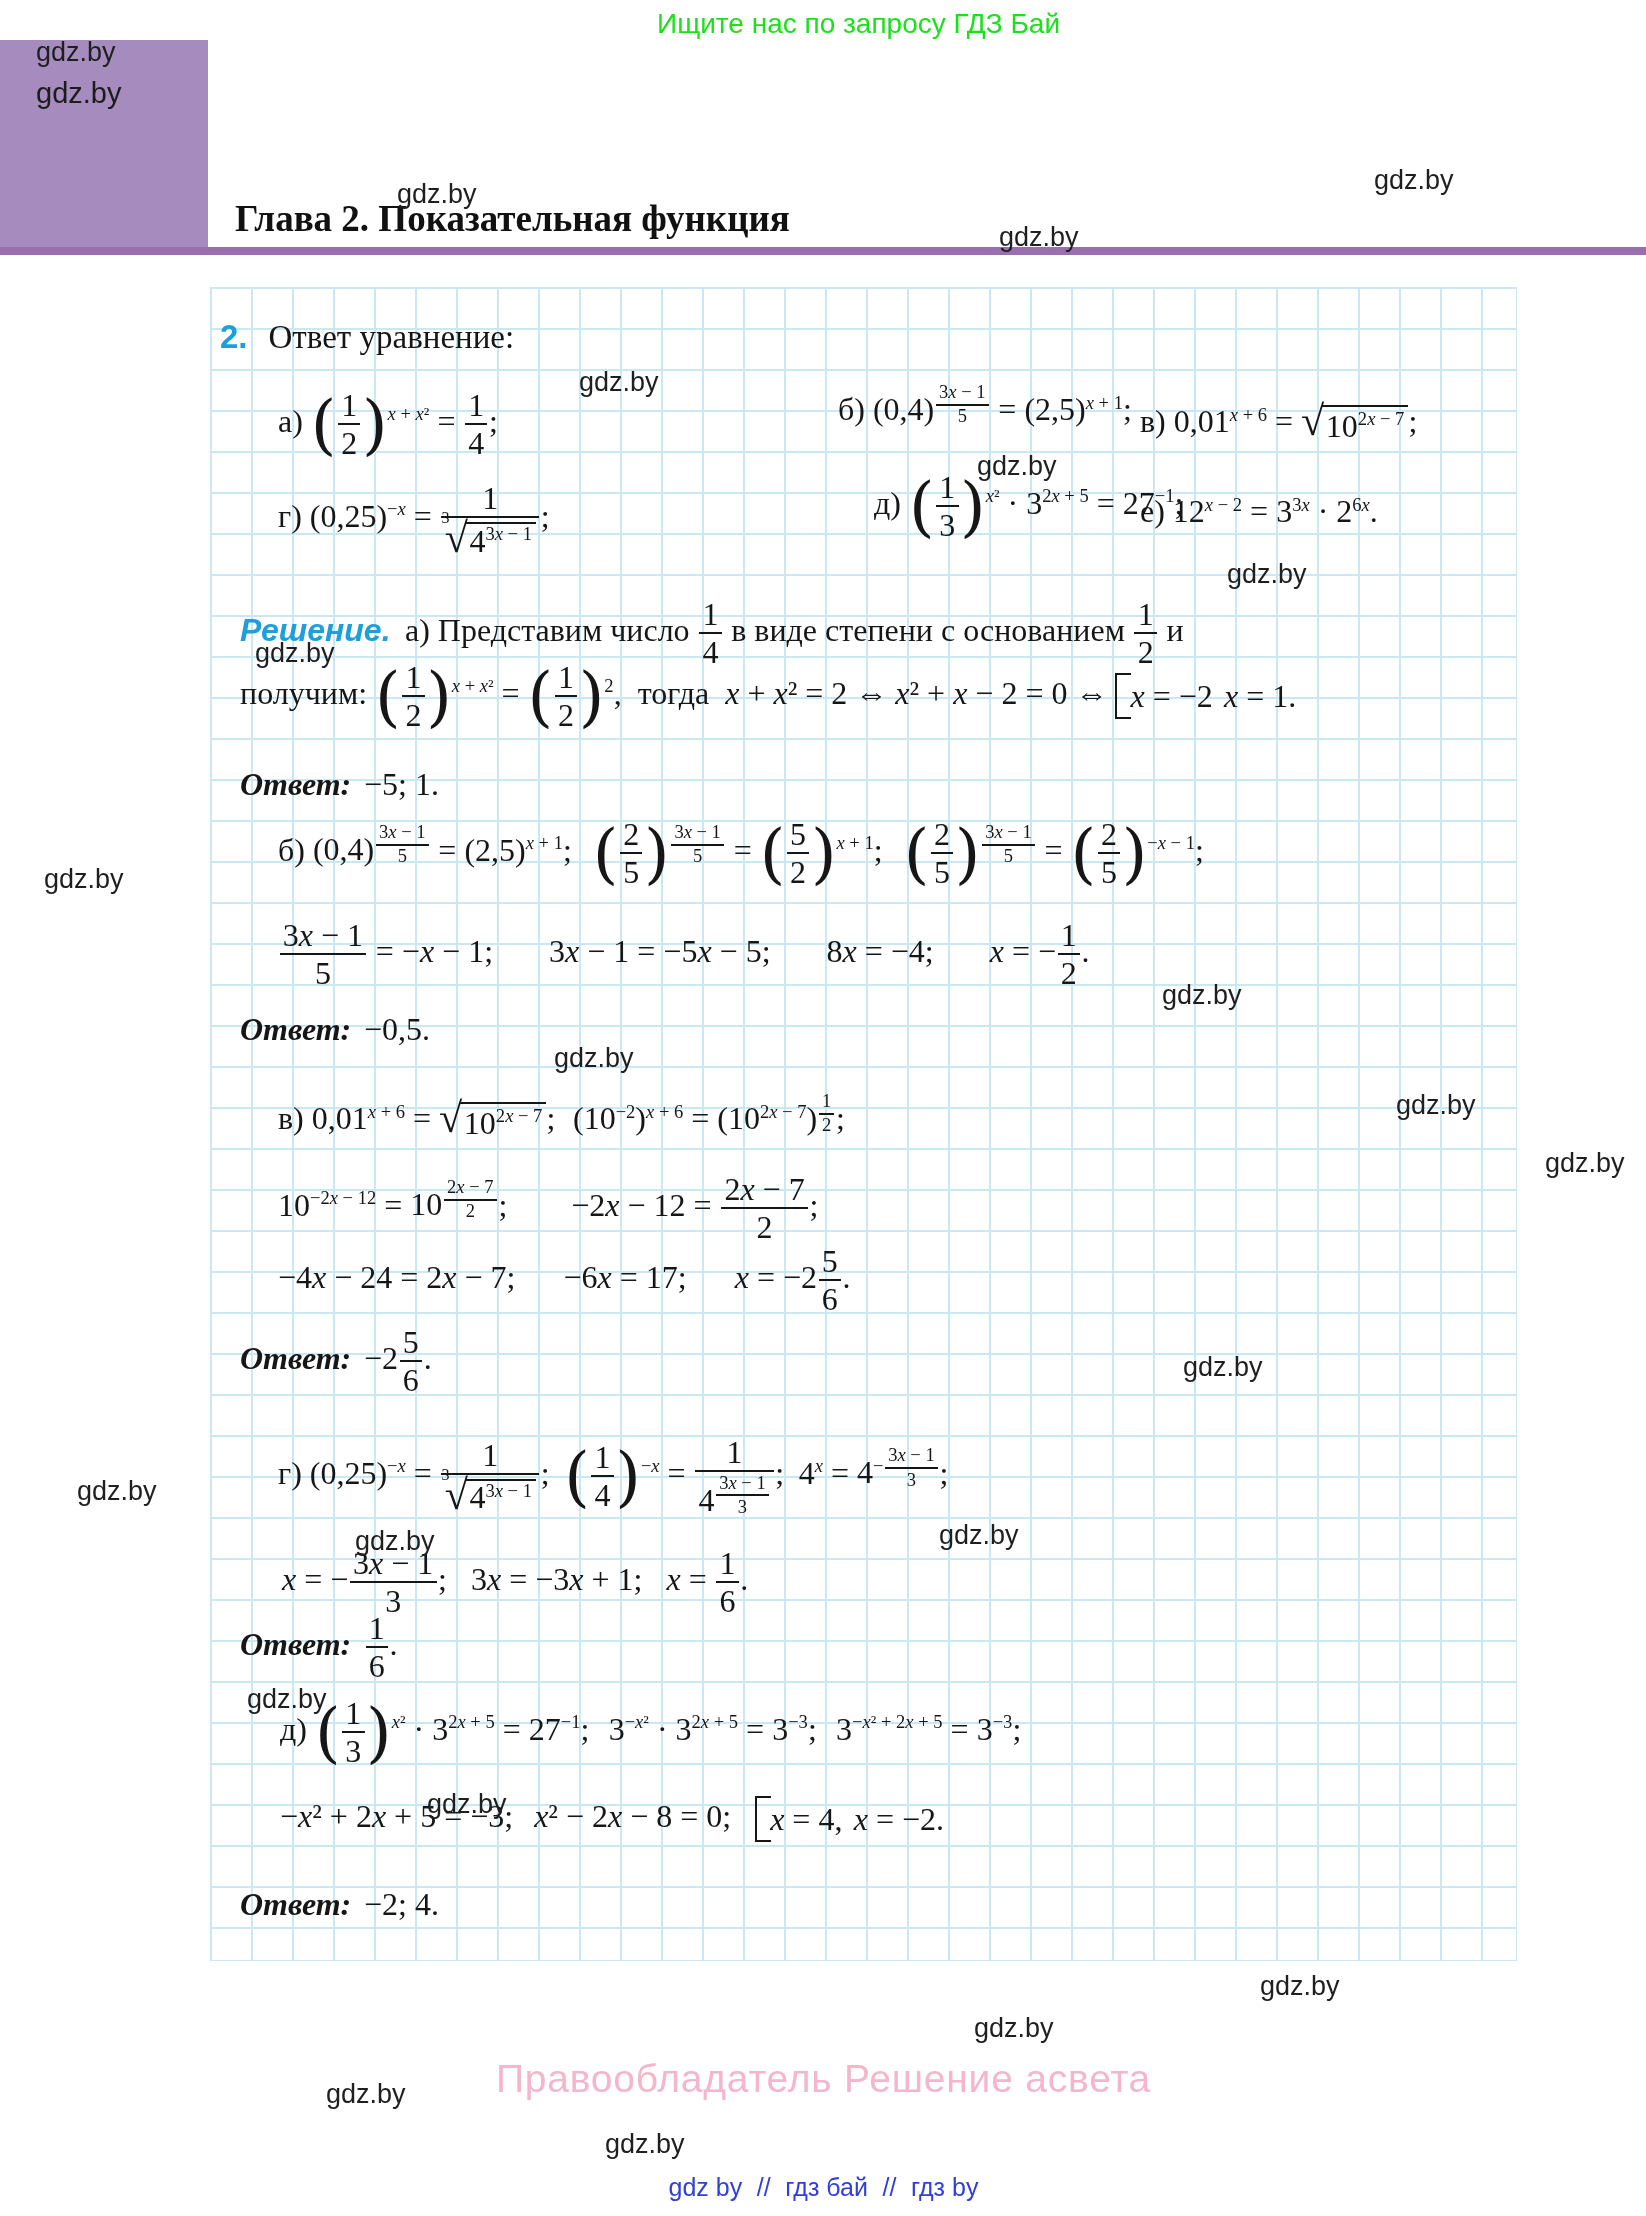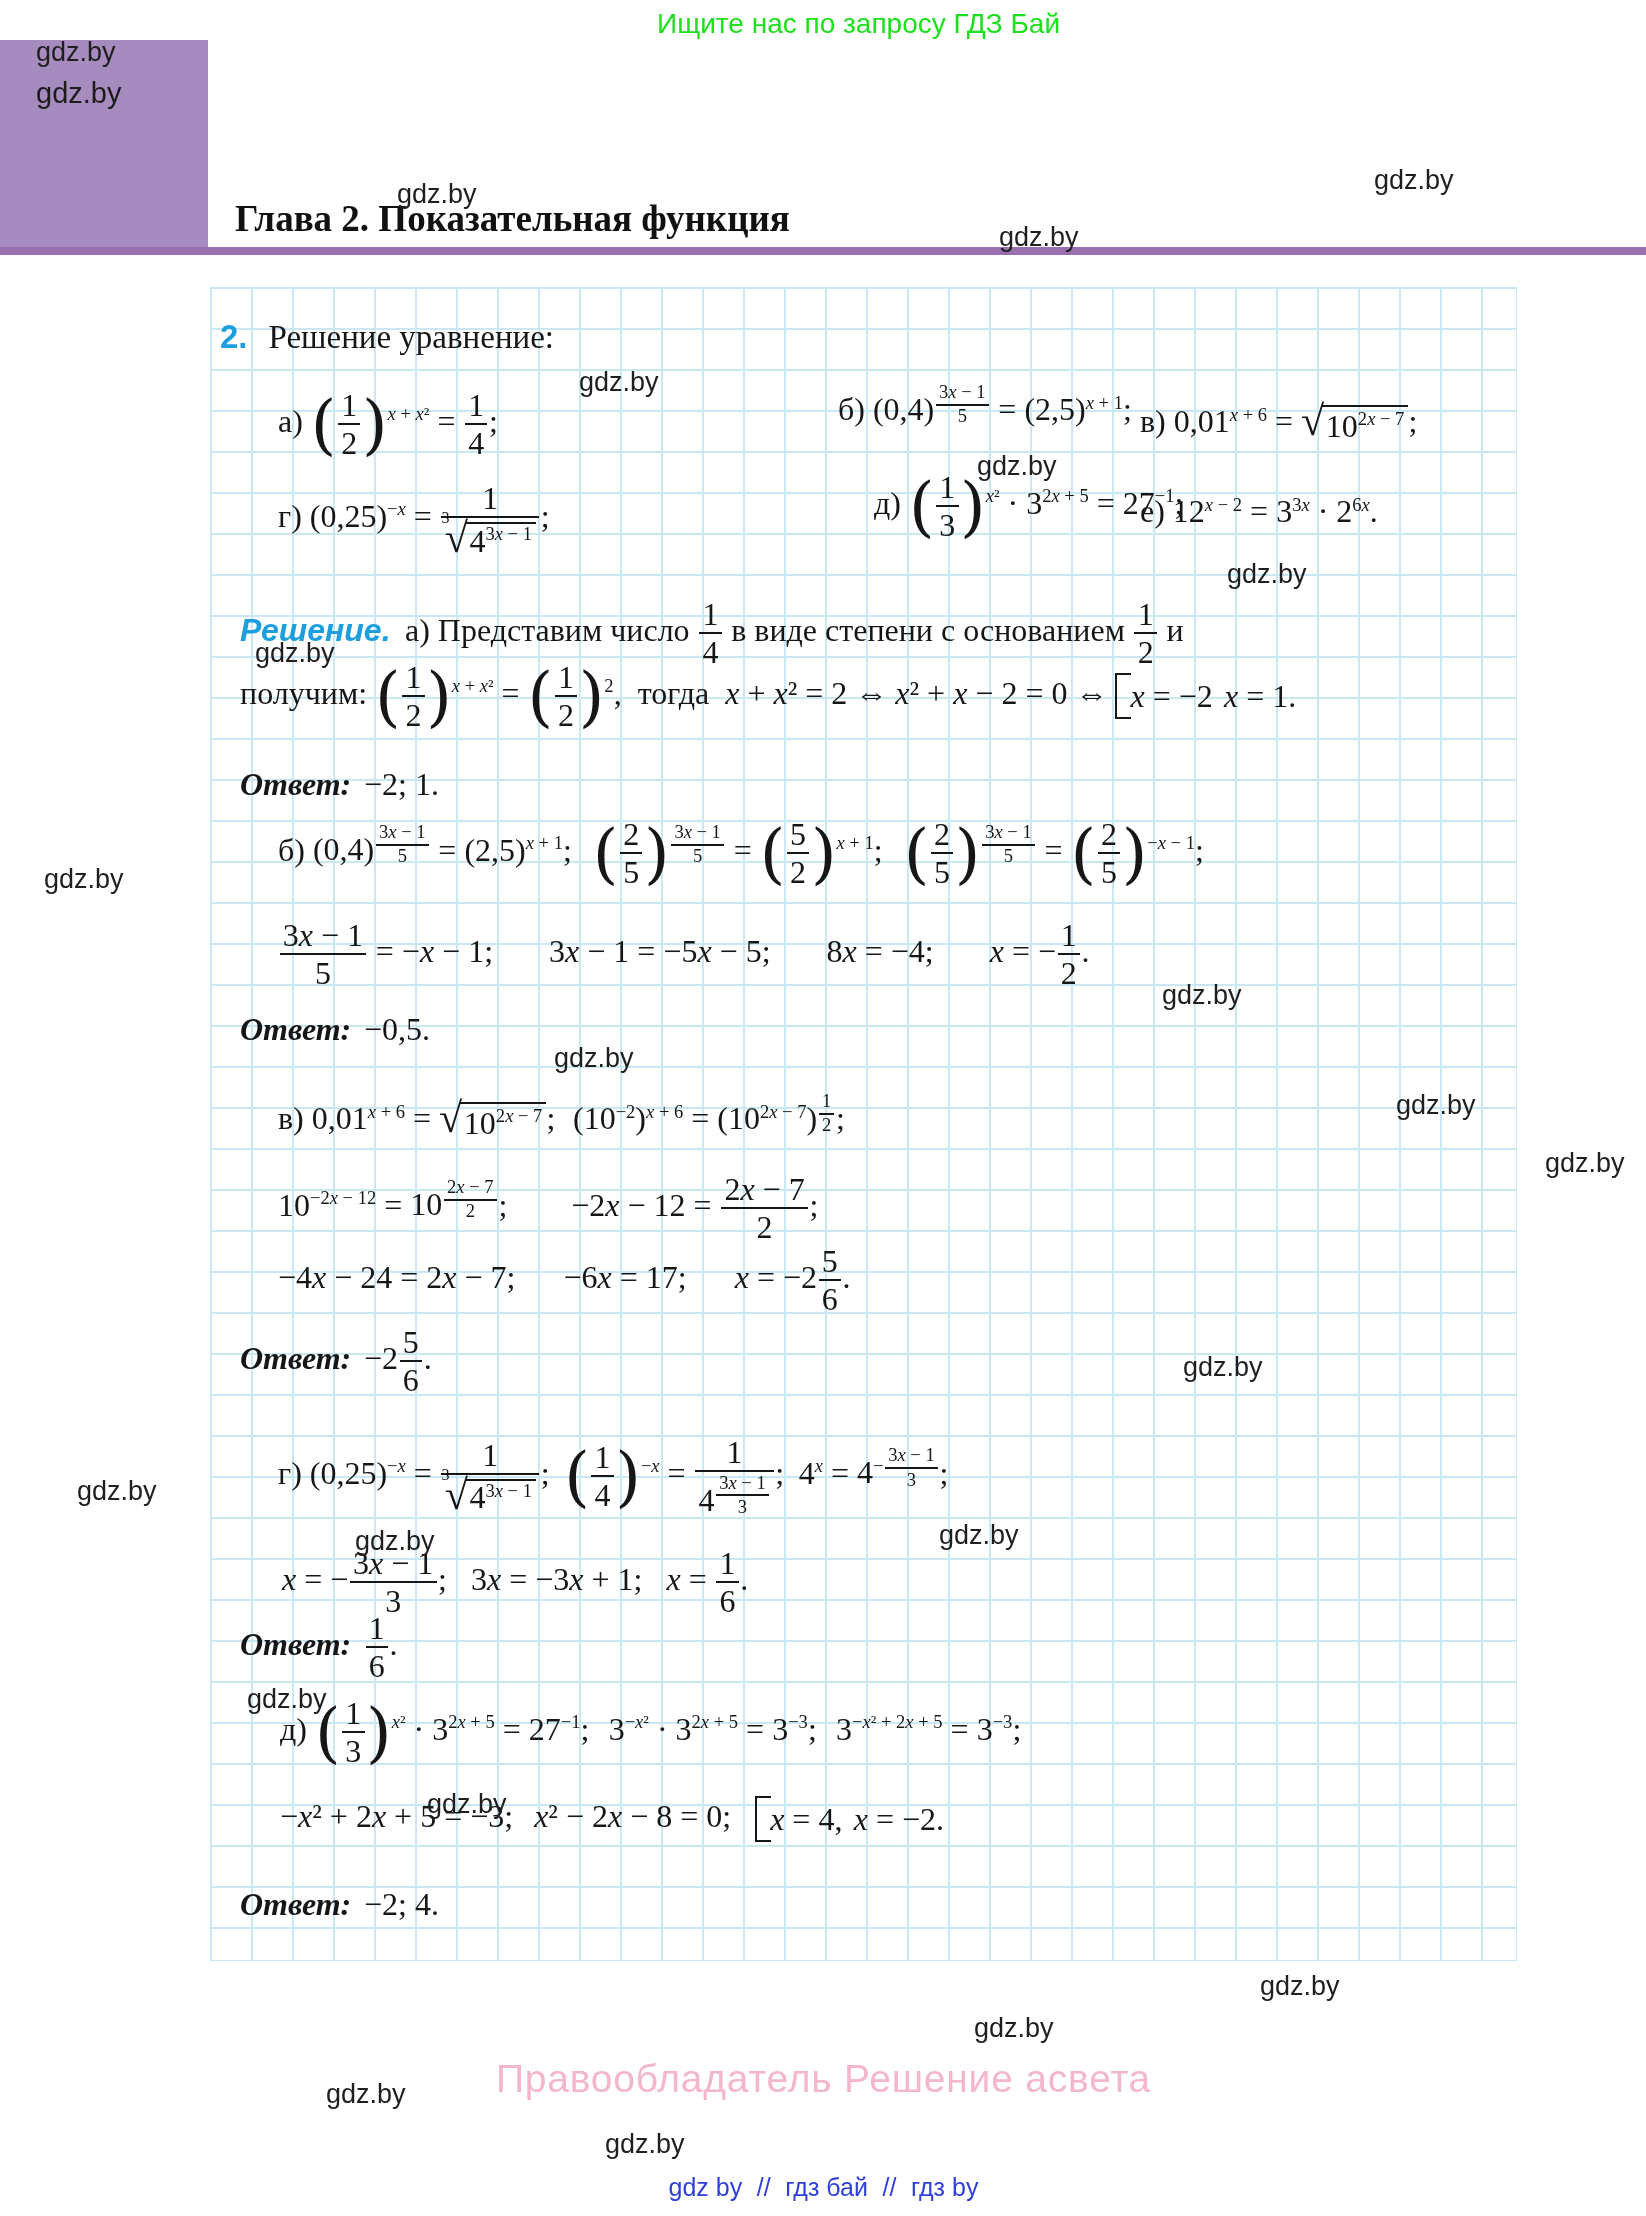--- a/index.html
+++ b/index.html
@@ -66,21 +66,21 @@
   <div id="sidebar">
     <div id="page-number">64</div>
   <span id="sidebar-mark">gdz.by</span>
     </div>
   <div id="chapter-title">Глава 2. Показательная функция</div>
   <div id="purple-rule"></div>
 
   <div id="grid"></div>
 
   <div id="problem-heading" class="mline">
-    <span class="pnum">2.</span><span class="prompt">Решение уравнение:</span>
+    <span class="pnum">2.</span><span class="prompt">Ответ уравнение:</span>
   </div>
 
   <div id="math-root">
       <div class="mline" style="left: 278px; top: 389px;"><span>а) </span><span class="msup"><span class="mp">
             <span class="par">(</span>
             <span class="mfrac">
               <span class="num"><span>1</span></span>
               <span class="den"><span>2</span></span>
             </span>
             <span class="par">)</span>
@@ -116,21 +116,21 @@
             <span class="par">(</span>
             <span class="mfrac">
               <span class="num"><span>1</span></span>
               <span class="den"><span>2</span></span>
             </span>
             <span class="par">)</span>
           </span><span class="sup"><span>2</span></span></span><span>,</span><span class="sp" style="width: 16px;"></span><span>тогда</span><span class="sp" style="width: 16px;"></span><span><span class="it">x</span> + <span class="it">x</span>² = 2 ⇔ <span class="it">x</span>² + <span class="it">x</span> − 2 = 0 ⇔ </span><span class="mc">
           <span><span><span class="it">x</span> = −2</span></span>
           <span><span><span class="it">x</span> = 1.</span></span>
         </span></div>
-      <div class="mline" style="left: 240px; top: 766px;"><span class="anslab">Ответ:</span><span> −2; 1.</span></div>
+      <div class="mline" style="left: 240px; top: 766px;"><span class="anslab">Ответ:</span><span> −5; 1.</span></div>
       <div class="mline" style="left: 278px; top: 818px;"><span>б) </span><span class="msup"><span>(0,4)</span><span class="sup"><span class="mfrac"><span class="num"><span>3<span class="it">x</span> − 1</span></span><span class="den"><span>5</span></span></span></span></span><span> = </span><span class="msup"><span>(2,5)</span><span class="sup"><span><span class="it">x</span> + 1</span></span></span><span>;</span><span class="sp" style="width: 21px;"></span><span class="msup"><span class="mp">
             <span class="par">(</span>
             <span class="mfrac">
               <span class="num"><span>2</span></span>
               <span class="den"><span>5</span></span>
             </span>
             <span class="par">)</span>
           </span><span class="sup"><span class="mfrac"><span class="num"><span>3<span class="it">x</span> − 1</span></span><span class="den"><span>5</span></span></span></span></span><span> = </span><span class="msup"><span class="mp">
             <span class="par">(</span>
             <span class="mfrac">

